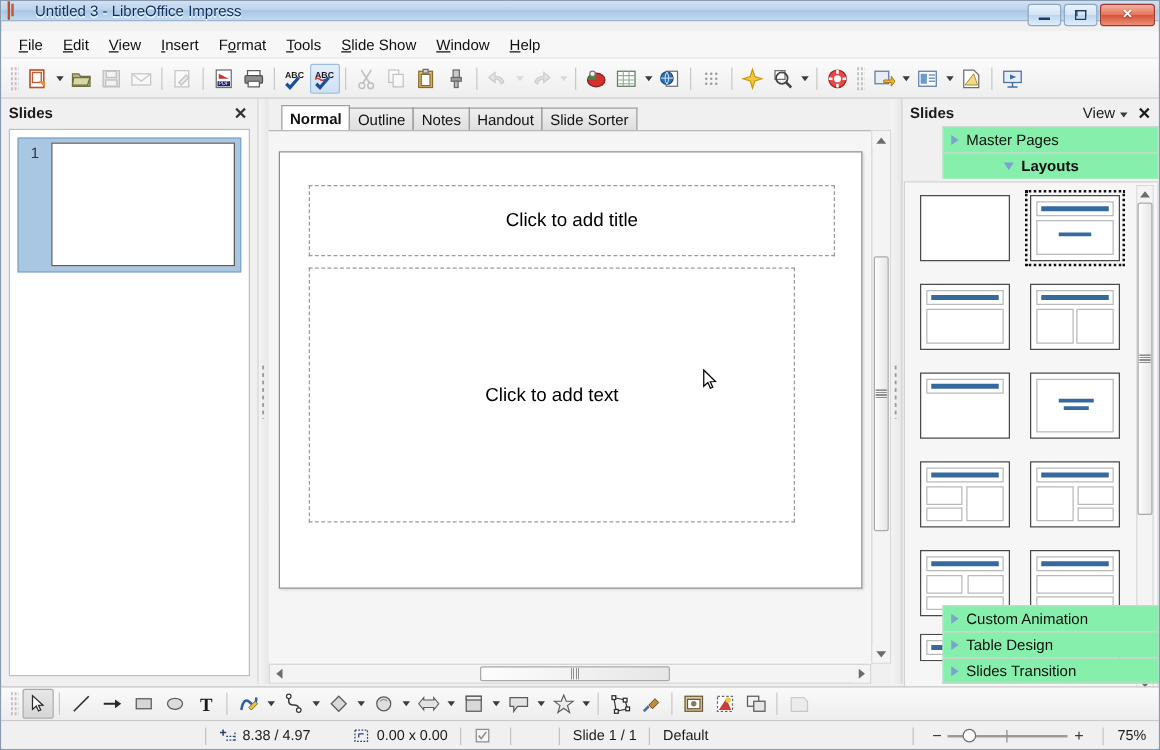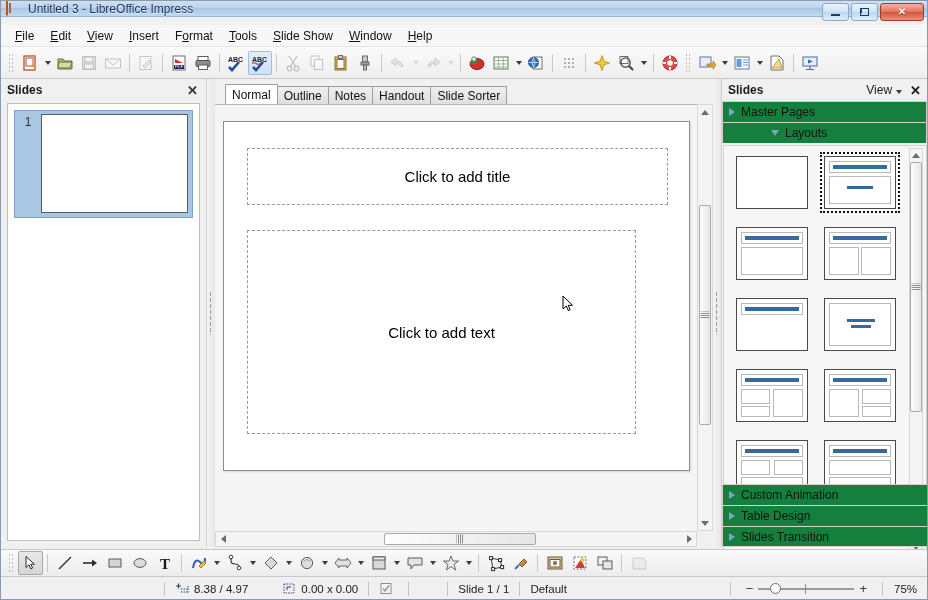--- a/index.html
+++ b/index.html
@@ -155,38 +155,38 @@
   }
   .vtab {
     height: 19px; padding: 0 6px; display: flex; align-items: center;
     font-size: 12px; color: #111;
     background: linear-gradient(to bottom,#efefef,#dedede);
     border: 1px solid #9e9e9e; border-bottom: none;
     margin-right: -1px;
   }
   .vtab.active {
     background: #ffffff; border-color: #9e9e9e; height: 21px;
-    font-weight: normal;
+    font-weight: bold;
   }
   #canvas-area {
     position: absolute; left: 0; top: 25px; right: 16px; bottom: 16px;
     background: #f5f5f5; border-top: 1px solid #b9b9b9;
   }
   #slide-page {
     position: absolute; left: 8px; top: 16px; width: 467px; height: 350px;
     background: #fff; border: 1px solid #8d8d8d;
     box-shadow: 1px 1px 2px rgba(0,0,0,0.12);
   }
   .placeholder {
     position: absolute; border: 1px dashed #9a9a9a;
     display: flex; align-items: center; justify-content: center;
     color: #000; background: transparent;
   }
   #ph-title { left: 23px; top: 26px; width: 421px; height: 57px; font-size: 15px; }
-  #ph-content { left: 23px; top: 108px; width: 389px; height: 204px; font-size: 15px; }
+  #ph-content { left: 23px; top: 92px; width: 389px; height: 204px; font-size: 15px; }
   #mouse-cursor {
     position: absolute; left: 347px; top: 190px; width: 12px; height: 18px; z-index: 40;
     pointer-events: none;
   }
 
   
   .sb-track { background: #f4f4f4; border: 1px solid #d8d8d8; }
   .sb-thumb {
     background: linear-gradient(to right,#fdfdfd,#e6e6e6);
     border: 1px solid #a9a9a9; border-radius: 2px; position: absolute;
@@ -217,24 +217,24 @@
   }
   #tasks-head {
     height: 22px; display: flex; align-items: center; padding: 0 6px;
     font-size: 12px; color: #1a1a1a;
   }
   #tasks-head .t-title { font-weight: bold; }
   #tasks-head .t-view { margin-left: auto; margin-right: 4px; }
   #tasks-head .t-caret { margin-right: 8px; }
   .task-section {
     height: 21px; display: flex; align-items: center; gap: 6px; padding-left: 6px;
-    background: #15803d; border: 1px solid #d2d2d2; border-bottom: none;
-    font-size: 12px; color: #111;
-  }
-  .task-section.expanded { font-weight: normal; padding-left: 48px; }
+    background: #86efac; border: 1px solid #d2d2d2; border-bottom: none;
+    font-size: 12px; color: #111; margin-left: 32px;
+  }
+  .task-section.expanded { font-weight: bold; padding-left: 48px; }
   .tri-closed { width:0;height:0;border-top:4px solid transparent;border-bottom:4px solid transparent;border-left:6px solid #7ba3cc; }
   .tri-open { width:0;height:0;border-left:4px solid transparent;border-right:4px solid transparent;border-top:6px solid #7ba3cc; }
   #layouts-body {
     position: absolute; left: 1px; top: 66px; width: 204px; height: 410px;
     background: #f6f6f6; border: 1px solid #d2d2d2; overflow: hidden;
   }
   #layout-grid {
     position: absolute; left: 8px; top: 6px; width: 172px;
     display: flex; flex-wrap: wrap; gap: 10px 8px;
   }

